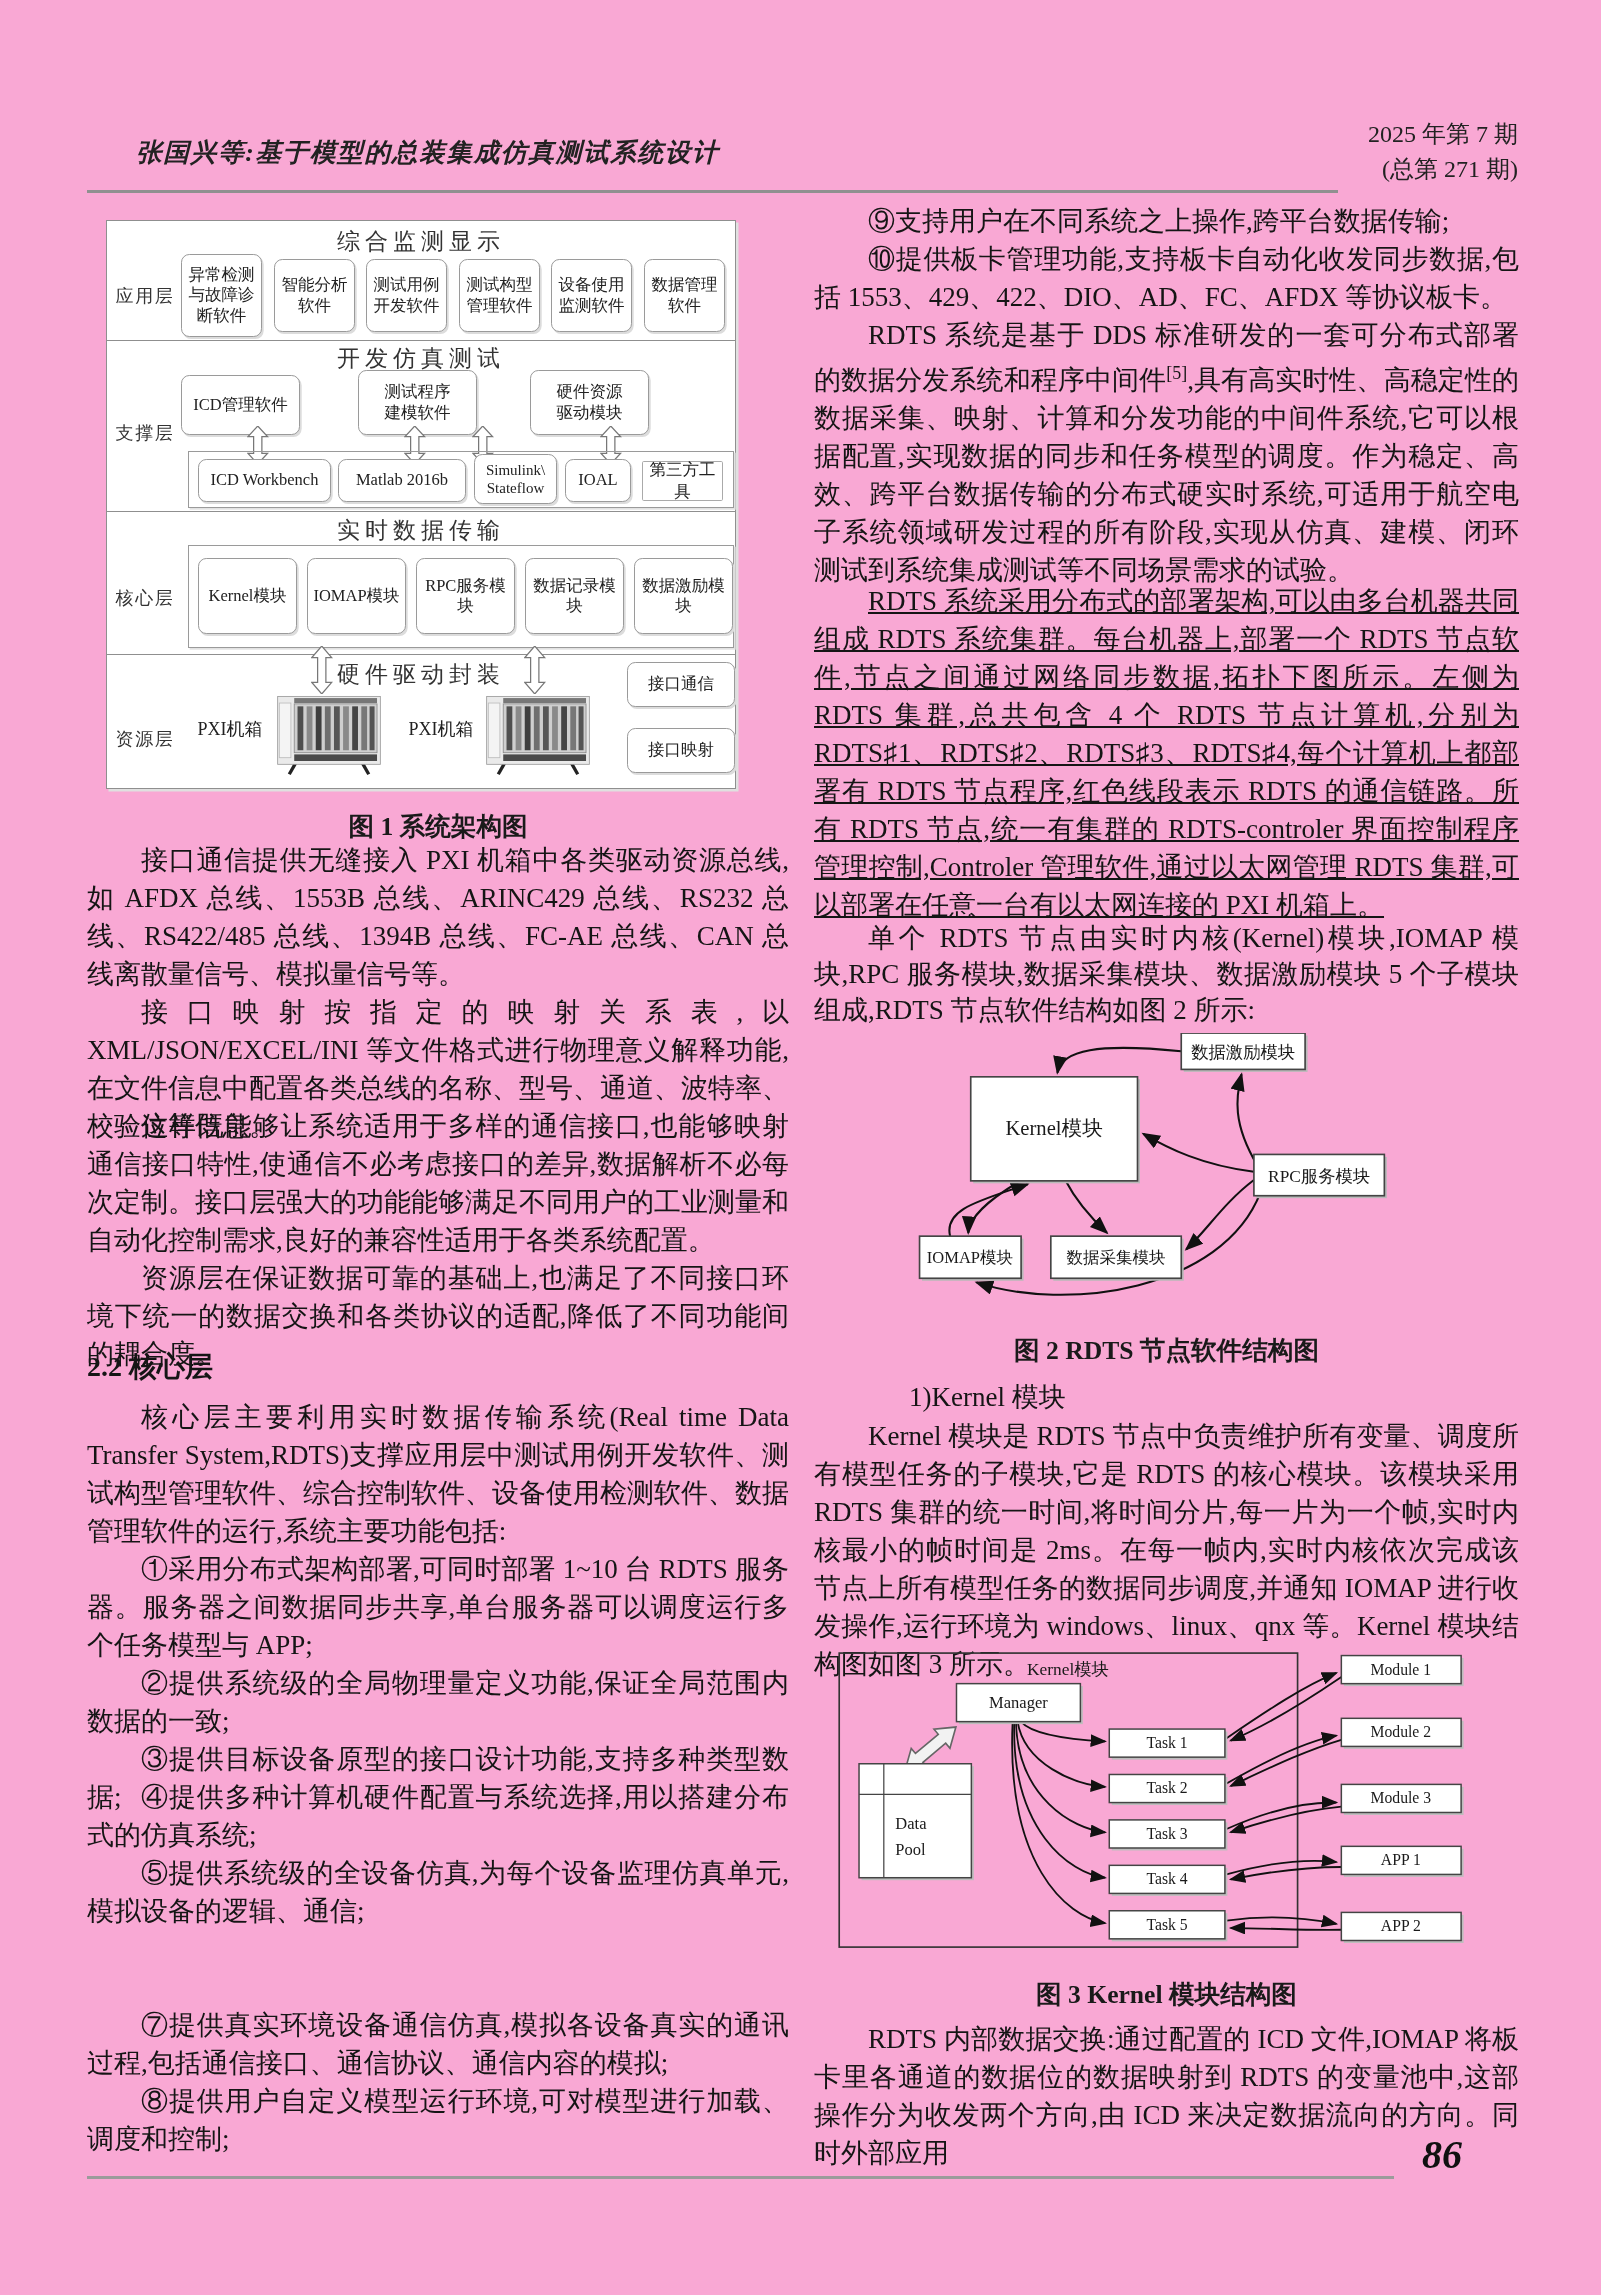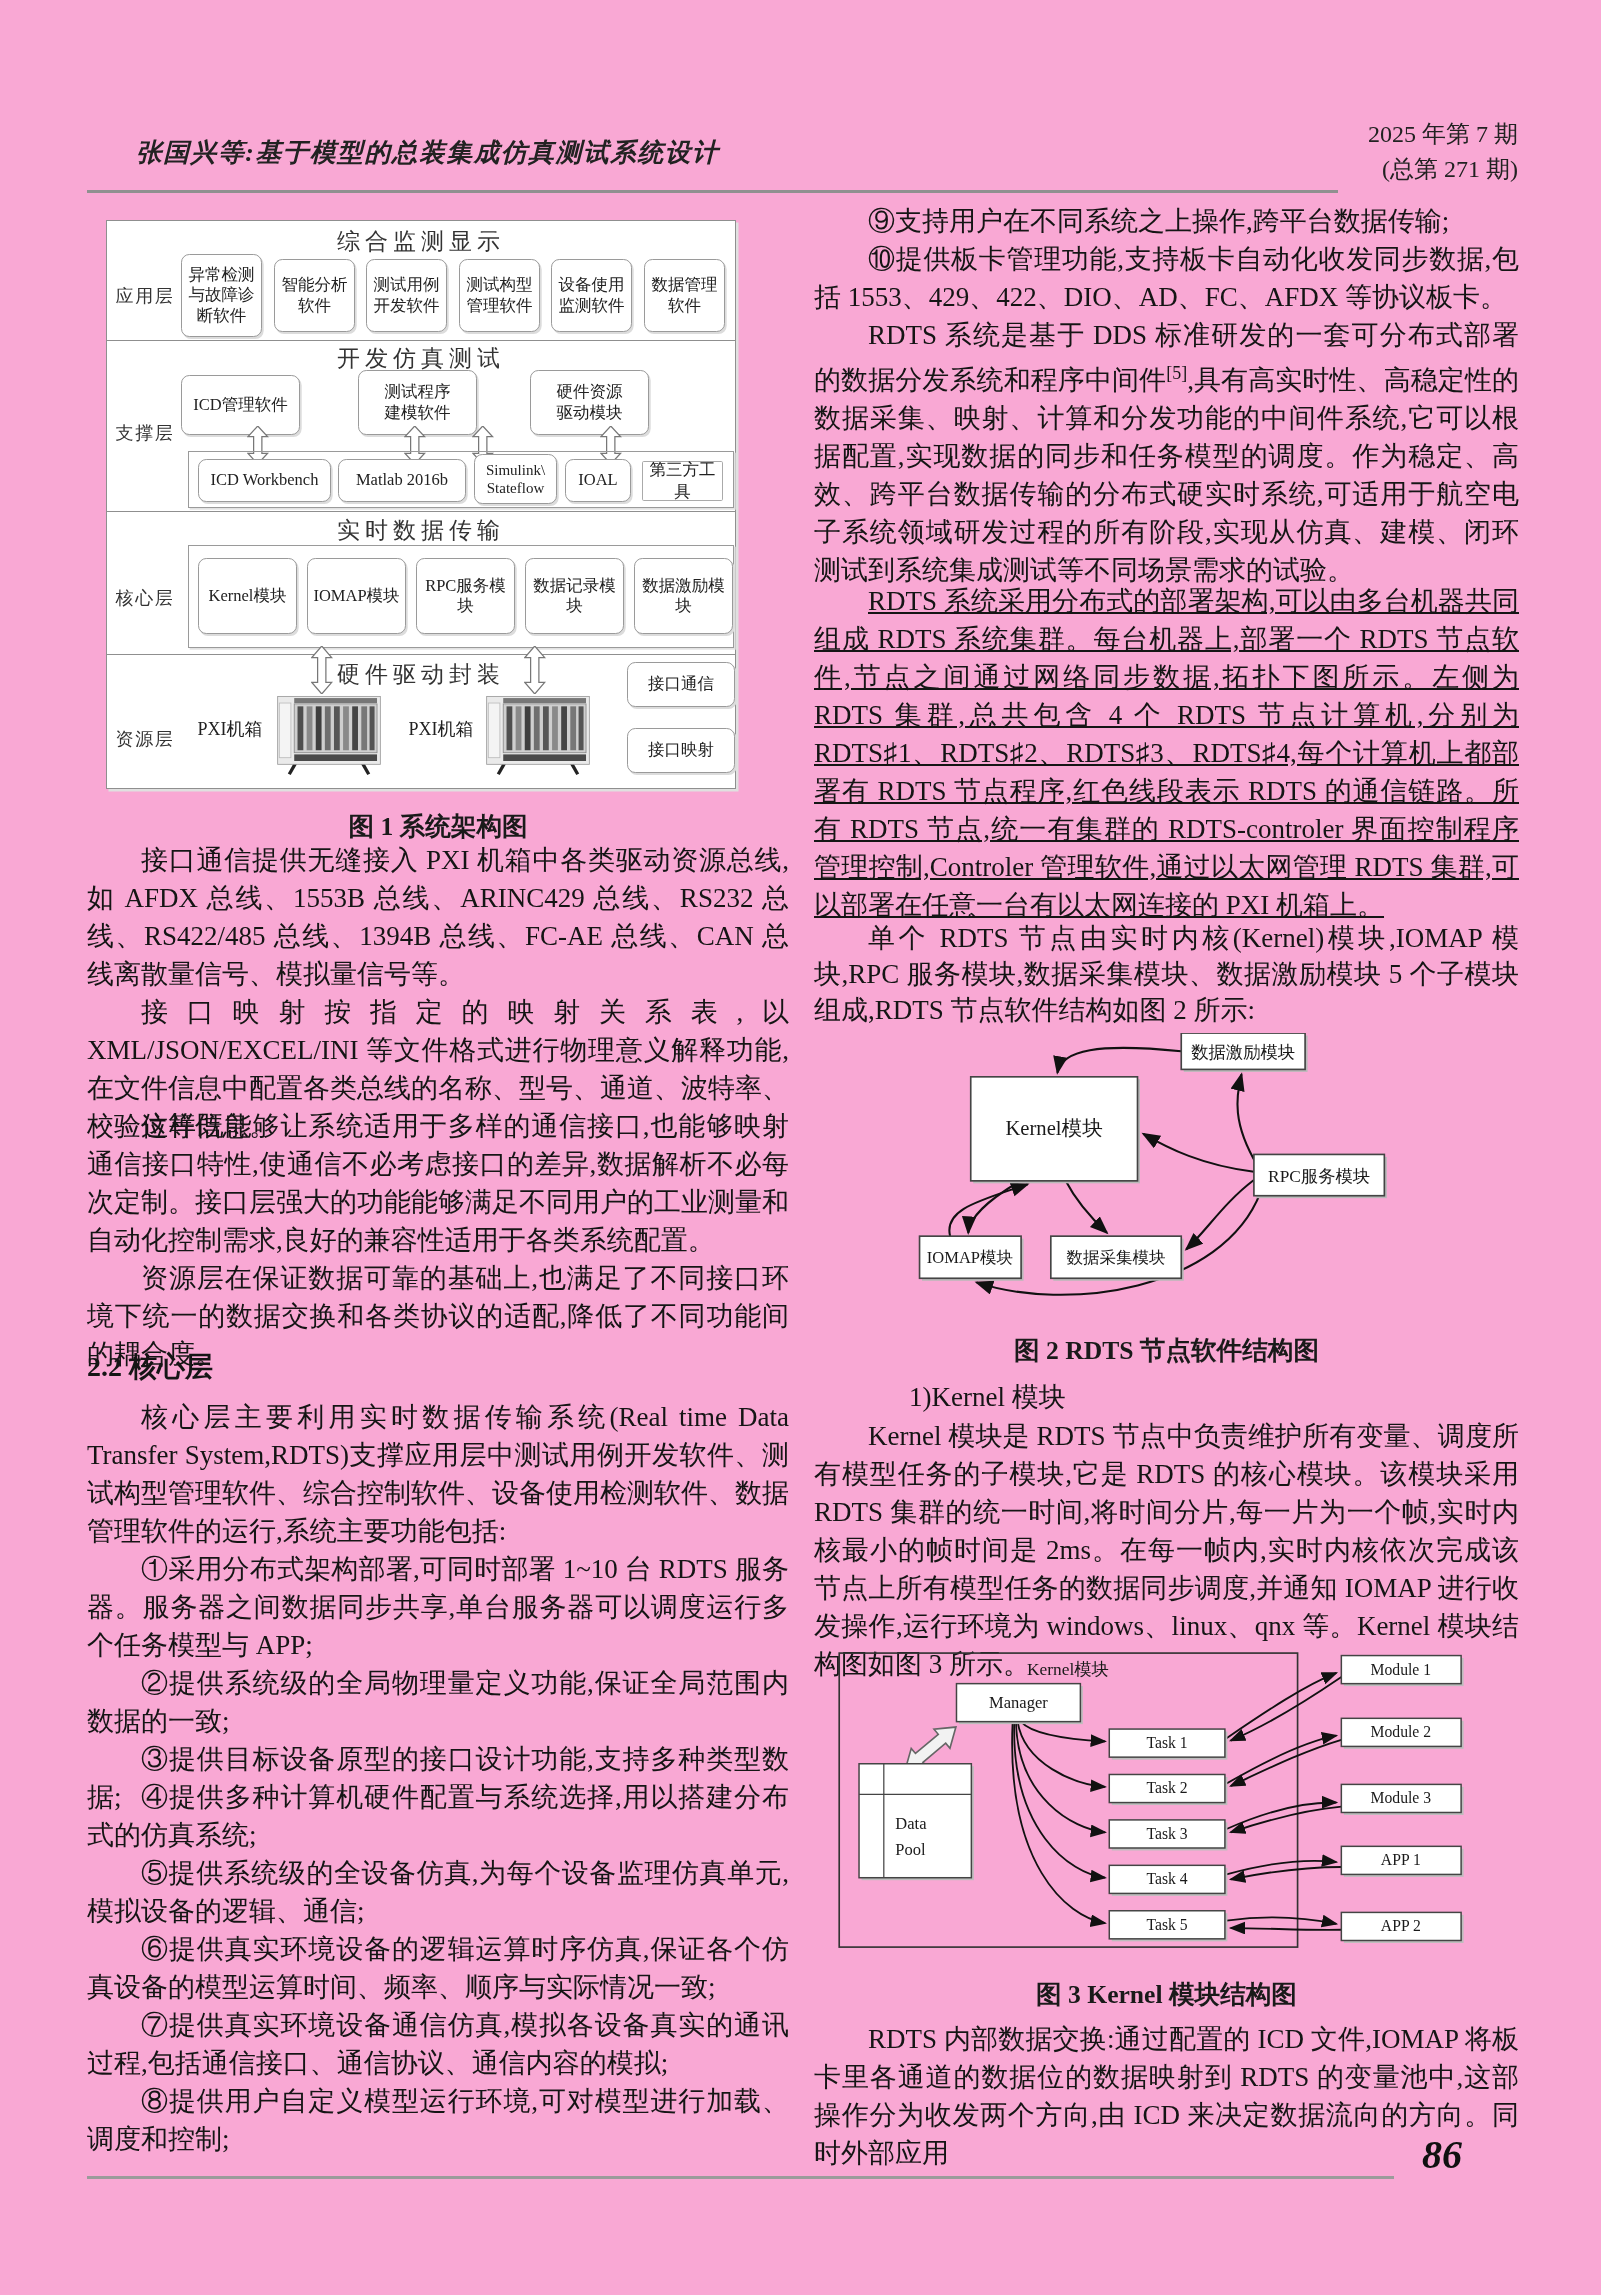--- a/index.html
+++ b/index.html
@@ -158,21 +158,20 @@
   <p class="abs para" style="left:87px;top:993px;margin:0;">接口映射按指定的映射关系表,以 XML/JSON/EXCEL/INI 等文件格式进行物理意义解释功能,在文件信息中配置各类总线的名称、型号、通道、波特率、校验位等信息。</p>
   <p class="abs para" style="left:87px;top:1107px;margin:0;">这样既能够让系统适用于多样的通信接口,也能够映射通信接口特性,使通信不必考虑接口的差异,数据解析不必每次定制。接口层强大的功能能够满足不同用户的工业测量和自动化控制需求,良好的兼容性适用于各类系统配置。</p>
   <p class="abs para" style="left:87px;top:1259px;margin:0;">资源层在保证数据可靠的基础上,也满足了不同接口环境下统一的数据交换和各类协议的适配,降低了不同功能间的耦合度。</p>
   <div class="abs para h2" style="left:87px;top:1348px;">2.2  核心层</div>
   <p class="abs para" style="left:87px;top:1398px;margin:0;">核心层主要利用实时数据传输系统(Real time Data Transfer System,RDTS)支撑应用层中测试用例开发软件、测试构型管理软件、综合控制软件、设备使用检测软件、数据管理软件的运行,系统主要功能包括:</p>
   <p class="abs para" style="left:87px;top:1550px;margin:0;">①采用分布式架构部署,可同时部署 1~10 台 RDTS 服务器。服务器之间数据同步共享,单台服务器可以调度运行多个任务模型与 APP;</p>
   <p class="abs para" style="left:87px;top:1664px;margin:0;">②提供系统级的全局物理量定义功能,保证全局范围内数据的一致;</p>
   <p class="abs para" style="left:87px;top:1740px;margin:0;">③提供目标设备原型的接口设计功能,支持多种类型数据;</p>
   <p class="abs para" style="left:87px;top:1778px;margin:0;">④提供多种计算机硬件配置与系统选择,用以搭建分布式的仿真系统;</p>
   <p class="abs para" style="left:87px;top:1854px;margin:0;">⑤提供系统级的全设备仿真,为每个设备监理仿真单元,模拟设备的逻辑、通信;</p>
-  <p class="abs para" style="left:87px;top:1930px;margin:0;">⑥提供真实环境设备的逻辑运算时序仿真,保证各个仿真设备的模型运算时间、频率、顺序与实际情况一致;</p>
   <p class="abs para" style="left:87px;top:2006px;margin:0;">⑦提供真实环境设备通信仿真,模拟各设备真实的通讯过程,包括通信接口、通信协议、通信内容的模拟;</p>
   <p class="abs para" style="left:87px;top:2082px;margin:0;">⑧提供用户自定义模型运行环境,可对模型进行加载、调度和控制;</p>
 
   <p class="abs para" style="left:814px;top:202px;margin:0;width:705px;">⑨支持用户在不同系统之上操作,跨平台数据传输;</p>
   <p class="abs para" style="left:814px;top:240px;margin:0;width:705px;">⑩提供板卡管理功能,支持板卡自动化收发同步数据,包括 1553、429、422、DIO、AD、FC、AFDX 等协议板卡。</p>
   <p class="abs para" style="left:814px;top:316px;margin:0;width:705px;"><span>RDTS 系统是基于 DDS 标准研发的一套可分布式部署的数据分发系统和程序中间件</span><span class="sup">[5]</span><span>,具有高实时性、高稳定性的数据采集、映射、计算和分发功能的中间件系统,它可以根据配置,实现数据的同步和任务模型的调度。作为稳定、高效、跨平台数据传输的分布式硬实时系统,可适用于航空电子系统领域研发过程的所有阶段,实现从仿真、建模、闭环测试到系统集成测试等不同场景需求的试验。</span></p>
   <p class="abs para" style="left:814px;top:582px;margin:0;width:705px;text-decoration:underline;">RDTS 系统采用分布式的部署架构,可以由多台机器共同组成 RDTS 系统集群。每台机器上,部署一个 RDTS 节点软件,节点之间通过网络同步数据,拓扑下图所示。左侧为 RDTS 集群,总共包含 4 个 RDTS 节点计算机,分别为 RDTS♯1、RDTS♯2、RDTS♯3、RDTS♯4,每个计算机上都部署有 RDTS 节点程序,红色线段表示 RDTS 的通信链路。所有 RDTS 节点,统一有集群的 RDTS-controler 界面控制程序管理控制,Controler 管理软件,通过以太网管理 RDTS 集群,可以部署在任意一台有以太网连接的 PXI 机箱上。</p>
   <p class="abs para tight" style="left:814px;top:920px;margin:0;width:705px;">单个 RDTS 节点由实时内核(Kernel)模块,IOMAP 模块,RPC 服务模块,数据采集模块、数据激励模块 5 个子模块组成,RDTS 节点软件结构如图 2 所示:</p>
 
   <svg class="abs" style="left:818px;top:1033px;" width="710" height="299" viewBox="0 0 860 362">

